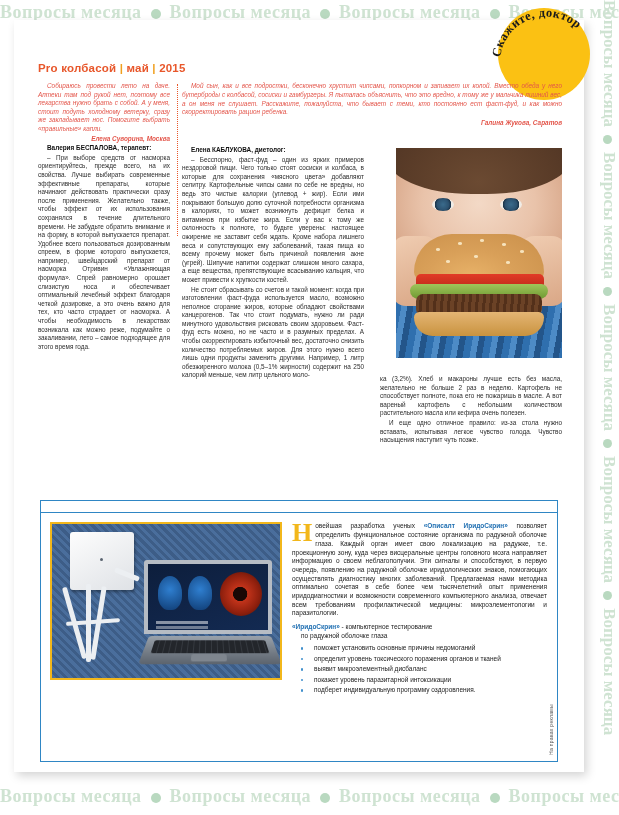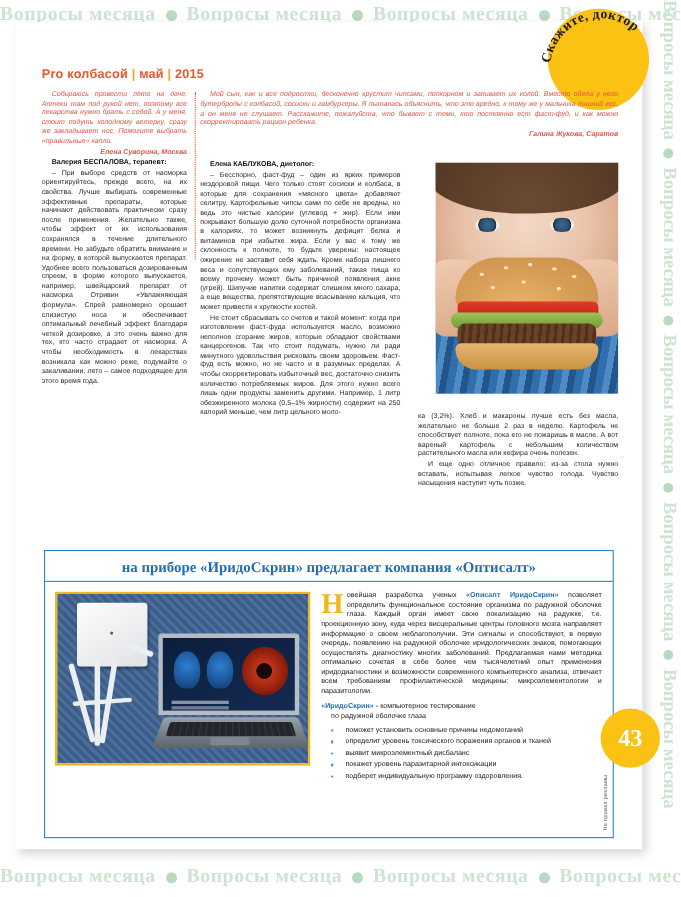--- a/index.html
+++ b/index.html
@@ -542,21 +542,20 @@
       </div>
       <div class="tomato"></div>
       <div class="lettuce"></div>
       <div class="patty"></div>
       <div class="bun-bot"></div>
     </div>
   </div>
 
   <div class="ad">
     <div class="ad-title">
-      <div>на приборе «ИридоСкрин» предлагает компания «Оптисалт»</div>
     </div>
     <div class="ad-rule"></div>
 
     <div class="ad-body">
 
       <div class="ad-photo">
         <div class="panel"></div>
         <div class="tri-leg" style="left:44px;top:62px;width:5px;height:74px;transform:rotate(9deg);"></div>
         <div class="tri-leg" style="left:20px;top:62px;width:5px;height:74px;transform:rotate(-16deg);"></div>
         <div class="tri-leg" style="left:34px;top:60px;width:5px;height:78px;"></div>
@@ -591,15 +590,14 @@
           <li>выявит микроэлементный дисбаланс</li>
           <li>покажет уровень паразитарной интоксикации</li>
           <li>подберет индивидуальную программу оздоровления.</li>
         </ul>
       </div>
     </div>
 
     <div class="ad-vert">На правах рекламы</div>
   </div>
 
-  <div class="pagenum">43</div>
 
 </div>
 
 </body></html>

